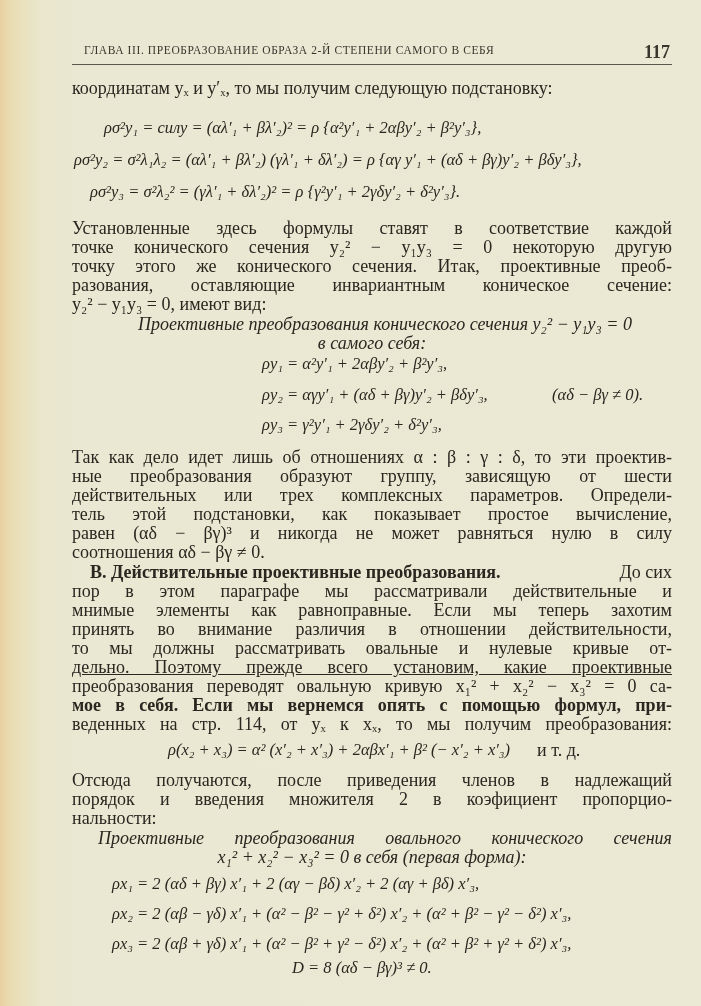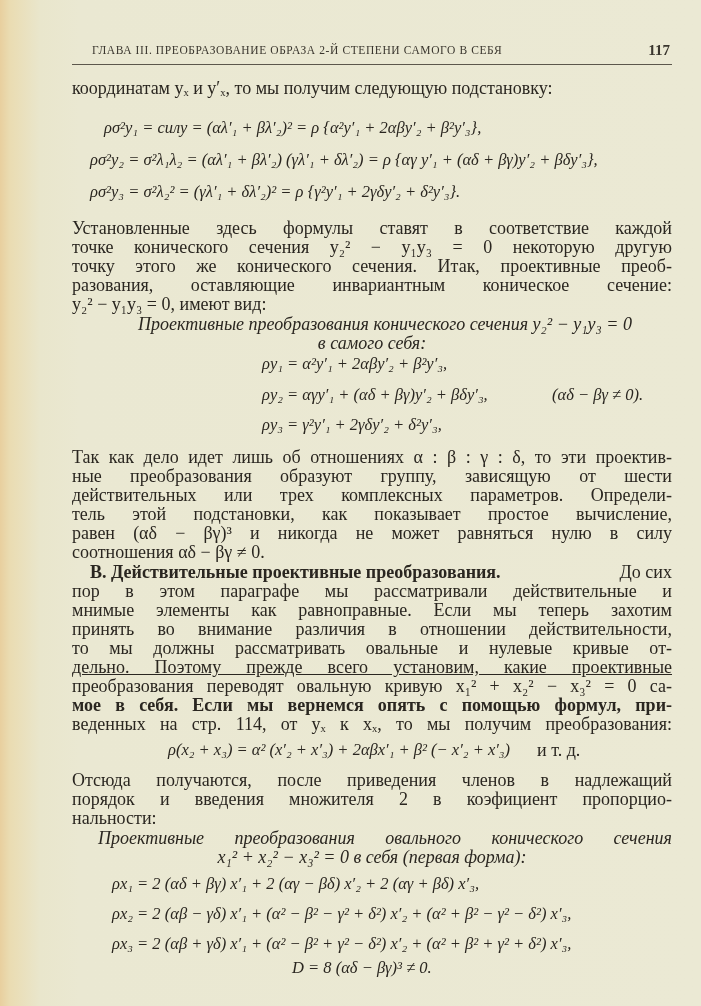--- a/index.html
+++ b/index.html
@@ -8,43 +8,43 @@
     background: linear-gradient(to right, #e8cf9e 0px, #eadcb2 10px, #e9e6cc 40px, #eae8d2 80px, #ebe9d4 100%);
     font-family: "Liberation Serif", "DejaVu Serif", serif;
     color: #2a2620;
     position: relative;
   }
   .page { position: absolute; left: 72px; top: 0; width: 606px; }
   .running-head {
     position: absolute; top: 44px; left: 0; width: 606px;
     font-size: 11.5px; letter-spacing: 0.6px; color: #3a362e;
   }
-  .running-head .title { position: absolute; left: 20px; top: 0; }
-  .running-head .num { position: absolute; right: 8px; top: -2px; font-size: 15px; font-weight: bold; letter-spacing: 0; }
+  .running-head .title { position: absolute; left: 12px; top: 0; }
+  .running-head .num { position: absolute; right: 8px; top: -2px; font-size: 18px; font-weight: bold; letter-spacing: 0; }
   .rule { position: absolute; top: 64px; left: 0; width: 600px; height: 1px; background: #5c574c; }
   .line { position: absolute; left: 0; width: 600px; font-size: 18px; white-space: nowrap; line-height: 20px; }
   .just { text-align: justify; text-align-last: justify; }
   .ital { font-style: italic; text-align: center; }
   .eq { position: absolute; font-size: 16.5px; white-space: nowrap; font-style: italic; line-height: 20px; }
   .bold { font-weight: bold; }
 </style>
 </head>
 <body>
 
 <div class="page">
   <div class="running-head">
     <span class="title">ГЛАВА III. ПРЕОБРАЗОВАНИЕ ОБРАЗА 2-Й СТЕПЕНИ САМОГО В СЕБЯ</span>
     <span class="num">117</span>
   </div>
   <div class="rule"></div>
 
   <div class="line" style="top:78px;">координатам yₓ и y′ₓ, то мы получим следующую подстановку:</div>
 
   <div class="eq" style="top:118px;left:32px;">ρσ²y₁ = силу   = (αλ′₁ + βλ′₂)²              = ρ {α²y′₁       + 2αβy′₂  + β²y′₃},</div>
-  <div class="eq" style="top:150px;left:18px;">ρσ²y₂ = σ²λ₁λ₂ = (αλ′₁ + βλ′₂) (γλ′₁ + δλ′₂) = ρ {αγ y′₁ + (αδ + βγ)y′₂ + βδy′₃},</div>
+  <div class="eq" style="top:150px;left:2px;">ρσ²y₂ = σ²λ₁λ₂ = (αλ′₁ + βλ′₂) (γλ′₁ + δλ′₂) = ρ {αγ y′₁ + (αδ + βγ)y′₂ + βδy′₃},</div>
   <div class="eq" style="top:182px;left:18px;">ρσ²y₃ = σ²λ₂²   = (γλ′₁ + δλ′₂)²              = ρ {γ²y′₁       + 2γδy′₂  + δ²y′₃}.</div>
 
   <div class="line just" style="top:218px;">Установленные здесь формулы ставят в соответствие каждой</div>
   <div class="line just" style="top:237px;">точке конического сечения y₂² − y₁y₃ = 0 некоторую другую</div>
   <div class="line just" style="top:256px;">точку этого же конического сечения. Итак, проективные преоб-</div>
   <div class="line just" style="top:275px;">разования, оставляющие инвариантным коническое сечение:</div>
   <div class="line" style="top:294px;">y₂² − y₁y₃ = 0, имеют вид:</div>
 
   <div class="line ital" style="top:314px;left:26px;width:574px;">Проективные преобразования конического сечения y₂² − y₁y₃ = 0</div>
   <div class="line ital" style="top:333px;">в самого себя:</div>

